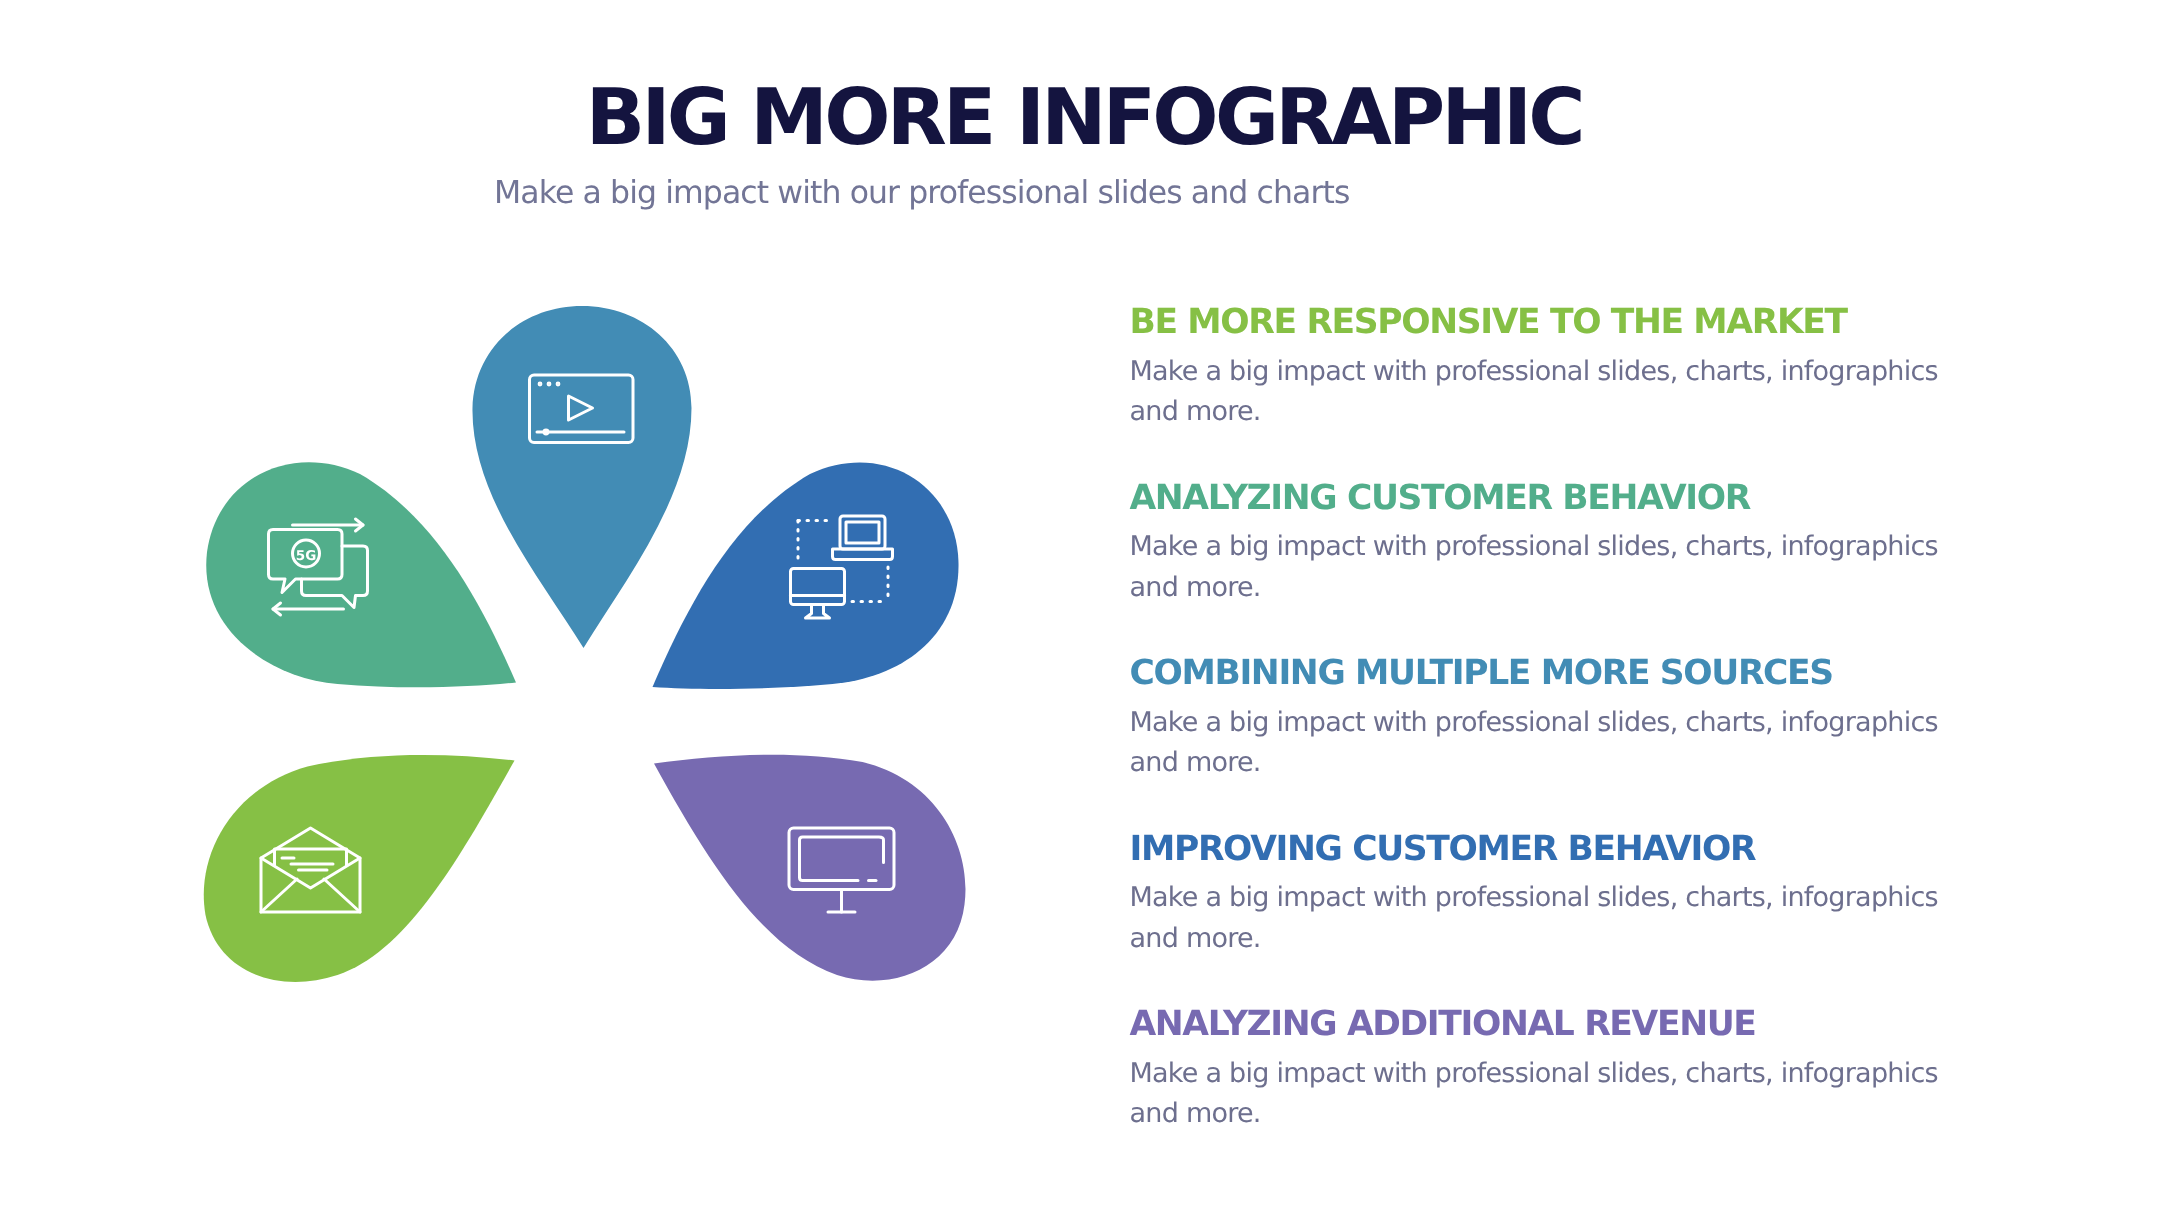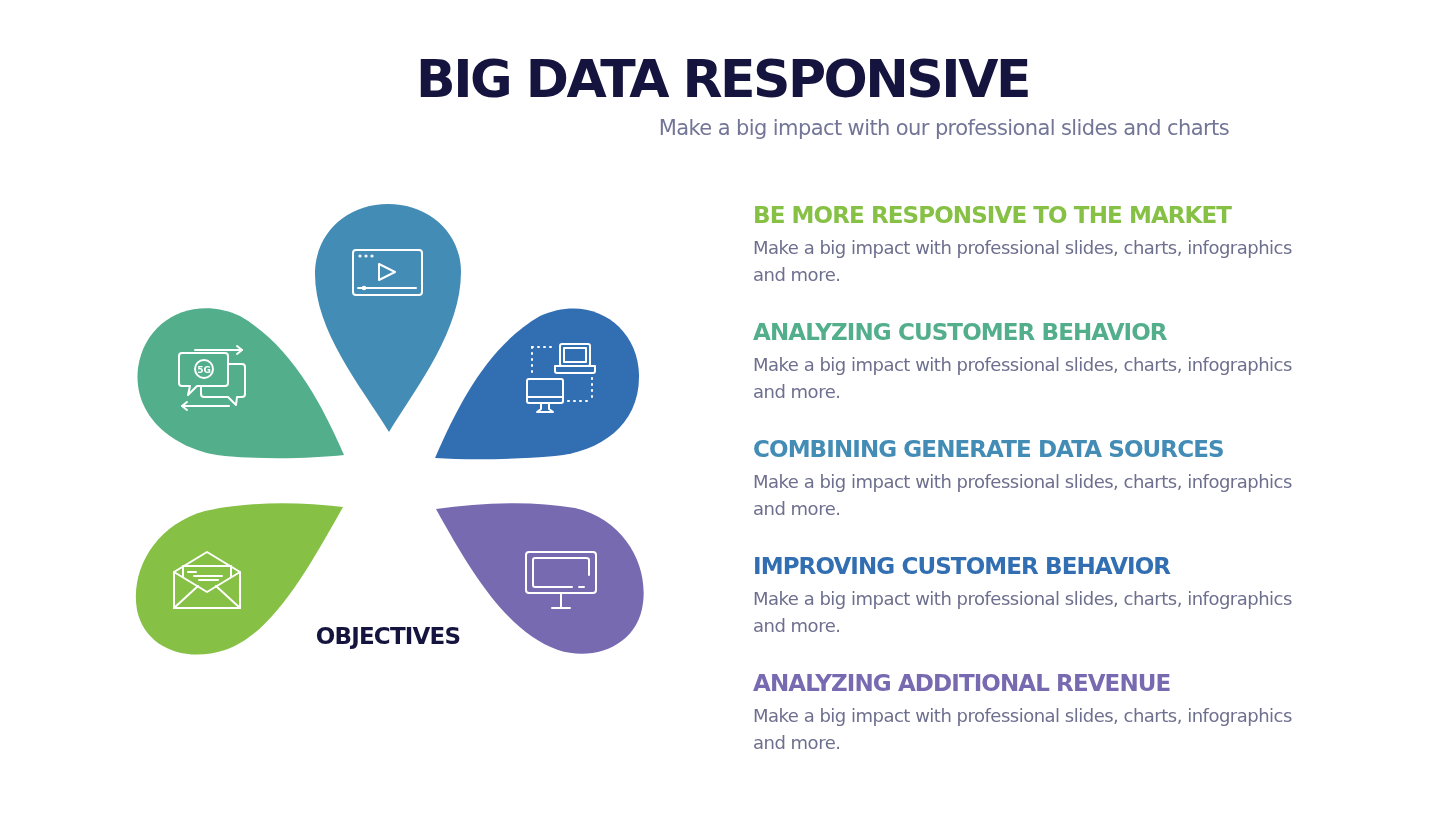--- a/index.html
+++ b/index.html
@@ -26,21 +26,21 @@
       letter-spacing: -2.5px;
       color: #14143f;
       line-height: 70px;
       margin: 0;
     }
     .subtitle {
       position: absolute;
       left: 0;
       top: 113px;
       width: 1229px;
-      text-align: right;
+      text-align: center;
       font-family: "DejaVu Sans", sans-serif;
       font-size: 21px;
       letter-spacing: -0.6px;
       color: #727596;
       line-height: 30px;
     }
     .diagram {
       position: absolute;
       left: 0;
       top: 0;
@@ -90,21 +90,21 @@
       font-size: 18px;
       letter-spacing: -0.5px;
       line-height: 27px;
       color: #6d6f8e;
       width: 575px;
     }
   </style>
 </head>
 <body>
 
-<h1 class="title">BIG DATA RESPONSIVE</h1>
+<h1 class="title">BIG MORE INFOGRAPHIC</h1>
 <div class="subtitle">Make a big impact with our professional slides and charts</div>
 
 <div class="diagram">
   <svg class="petals" width="700" height="813" viewBox="0 0 700 813" xmlns="http://www.w3.org/2000/svg">
 
     <g>
       <path d="M389 432 C 360 385, 314 330, 315 272 C 316 232, 348 204, 388 204 C 428 204, 461 232, 461 272 C 461 330, 418 385, 389 432 Z" fill="#428cb5"></path>
       <g fill="none" stroke="#ffffff" stroke-width="2" stroke-linecap="round" stroke-linejoin="round">
         <rect x="353" y="250" width="69" height="45" rx="3"></rect>
         <circle cx="360" cy="256" r="0.6" fill="#ffffff"></circle>
@@ -168,34 +168,33 @@
         <rect x="526" y="552" width="70" height="41" rx="3"></rect>
         <path d="M533 575 L533 560 Q533 558 535 558 L586 558 Q589 558 589 560 L589 575"></path>
         <path d="M533 575 L533 585 Q533 587 535 587 L572 587"></path>
         <line x1="579" y1="587" x2="584" y2="587"></line>
         <line x1="561" y1="593" x2="561" y2="608"></line>
         <line x1="552" y1="608" x2="570" y2="608"></line>
       </g>
     </g>
   </svg>
 
-  <div class="center-label">OBJECTIVES</div>
 </div>
 
 <div class="objectives-list">
   <div class="objective">
     <h2 style="color:#86c045">BE MORE RESPONSIVE TO THE MARKET</h2>
     <p>Make a big impact with professional slides, charts, infographics and more.</p>
   </div>
   <div class="objective">
     <h2 style="color:#52ae8b">ANALYZING CUSTOMER BEHAVIOR</h2>
     <p>Make a big impact with professional slides, charts, infographics and more.</p>
   </div>
   <div class="objective">
-    <h2 style="color:#428cb5">COMBINING GENERATE DATA SOURCES</h2>
+    <h2 style="color:#428cb5">COMBINING MULTIPLE MORE SOURCES</h2>
     <p>Make a big impact with professional slides, charts, infographics and more.</p>
   </div>
   <div class="objective">
     <h2 style="color:#326eb2">IMPROVING CUSTOMER BEHAVIOR</h2>
     <p>Make a big impact with professional slides, charts, infographics and more.</p>
   </div>
   <div class="objective">
     <h2 style="color:#776ab1">ANALYZING ADDITIONAL REVENUE</h2>
     <p>Make a big impact with professional slides, charts, infographics and more.</p>
   </div>

